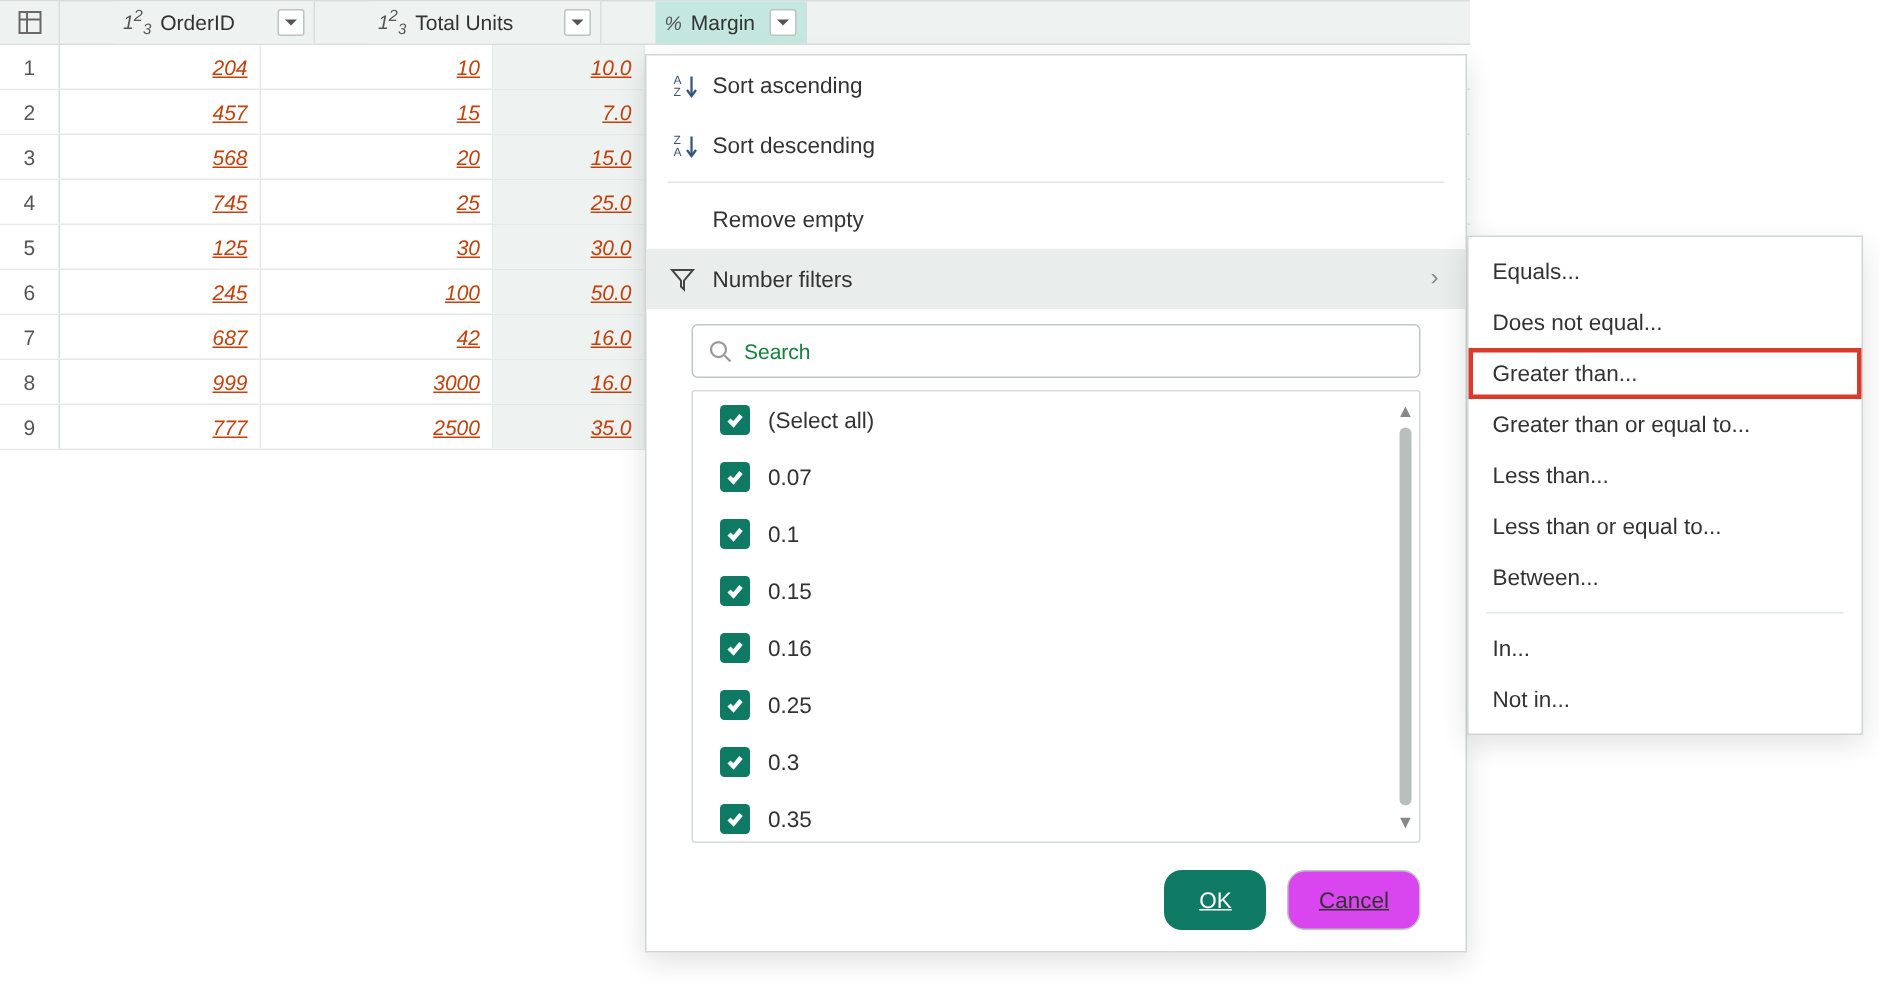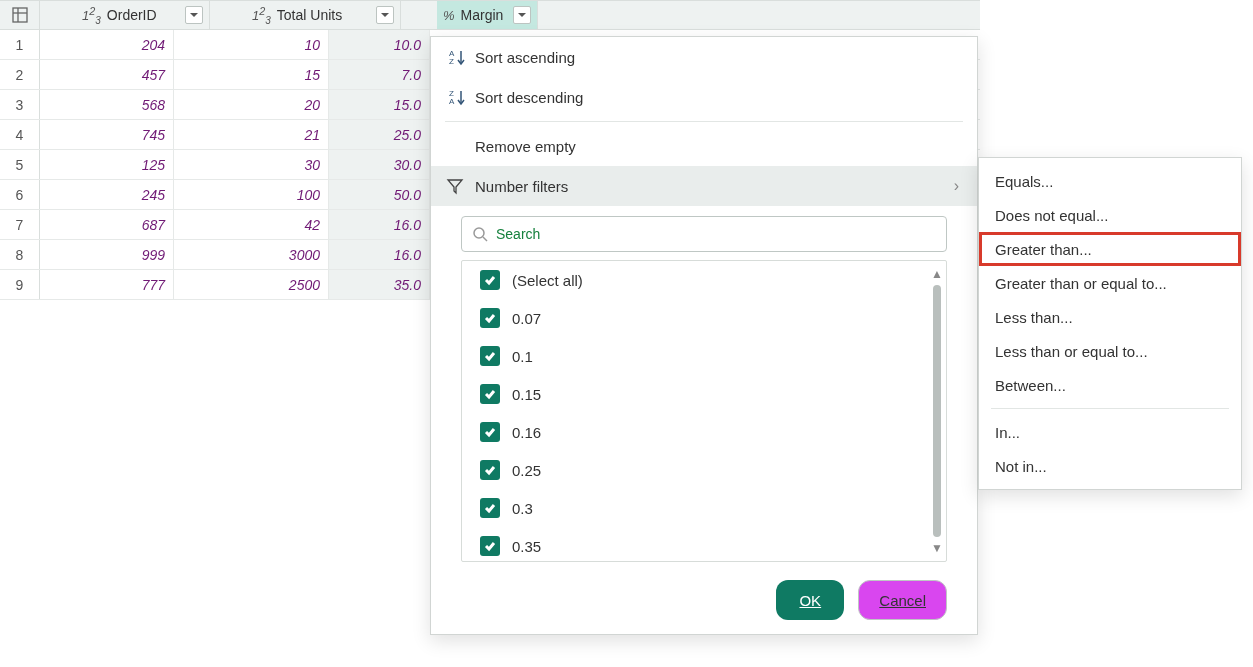--- a/index.html
+++ b/index.html
@@ -62,21 +62,21 @@
     display:flex; height:30px; border-bottom:1px solid #e6e9e8;
   }
   .rownum {
     width:40px; border-right:1px solid #d9dedc;
     display:flex; align-items:center; justify-content:center;
     background:#fff; color:#555; font-size:14px;
   }
   .cell {
     display:flex; align-items:center; justify-content:flex-end;
     padding:0 8px; border-right:1px solid #e6e9e8;
-    font-style:italic; color:#701a75; font-size:14px;
+    font-style:italic; color:#c2410c; font-size:14px;text-decoration:underline;
   }
   .cell.c1{ width:134px;}
   .cell.c2{ width:155px;}
   .cell.c3{ width:101px; background:#eef2f1;}
   
   
   .filter-panel {
     position:absolute;
     left:430px; top:36px;
     width:548px;
@@ -216,21 +216,21 @@
       </div>
       <div class="row">
         <div class="rownum">3</div>
         <div class="cell c1">568</div>
         <div class="cell c2">20</div>
         <div class="cell c3">15.0</div>
       </div>
       <div class="row">
         <div class="rownum">4</div>
         <div class="cell c1">745</div>
-        <div class="cell c2">21</div>
+        <div class="cell c2">25</div>
         <div class="cell c3">25.0</div>
       </div>
       <div class="row">
         <div class="rownum">5</div>
         <div class="cell c1">125</div>
         <div class="cell c2">30</div>
         <div class="cell c3">30.0</div>
       </div>
       <div class="row">
         <div class="rownum">6</div>

